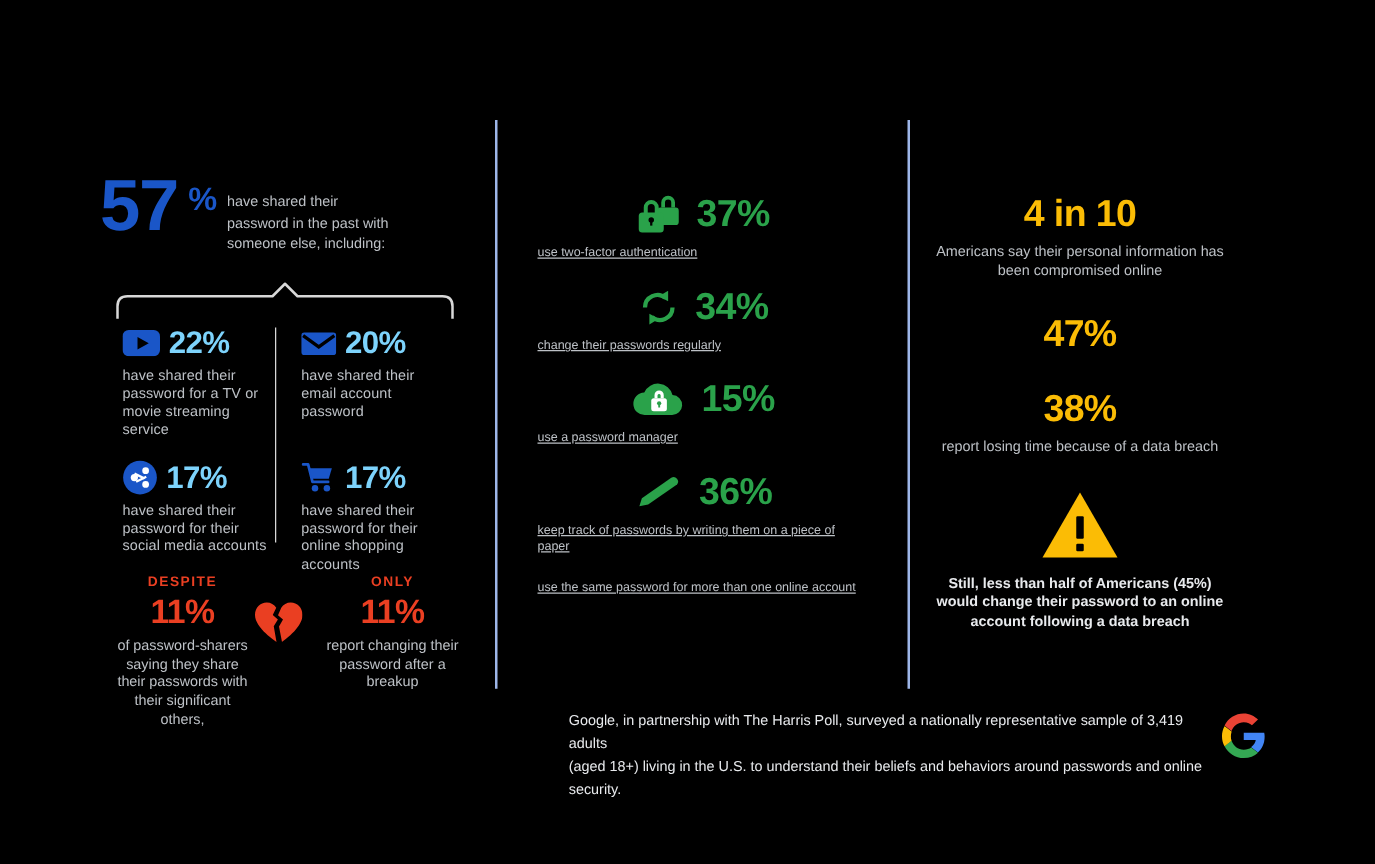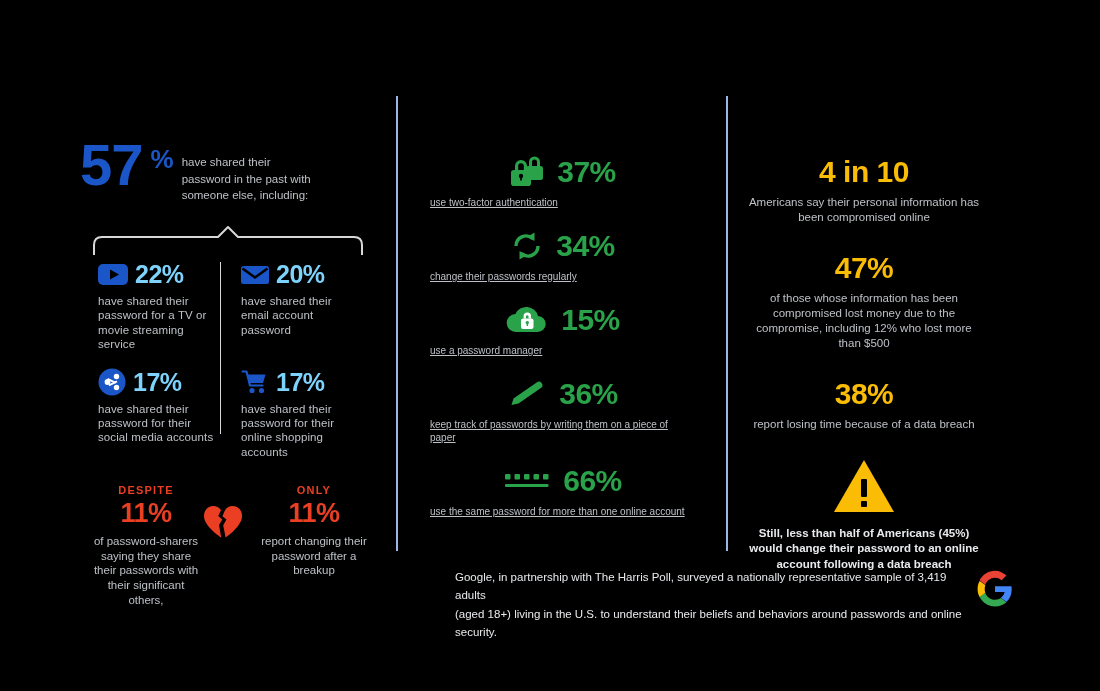--- a/index.html
+++ b/index.html
@@ -46,21 +46,21 @@
   .ic { flex: 0 0 auto; display: block; }
 
   .midsep {
     position: absolute; left: 140px; top: 122px;
     width: 1px; height: 172px; background: #d8d8d8;
   }
 
   
   .redrow {
     position: absolute; left: 10px; top: 320px; width: 280px;
-    display: grid; grid-template-columns: 1fr 56px 1fr; align-items: start; margin-top: 24px;
+    display: grid; grid-template-columns: 1fr 56px 1fr; align-items: start;
   }
   .redlabel {
     color: #ea3f22; font-size: 11px; font-weight: 700; letter-spacing: 1.2px;
     text-align: center; margin-bottom: 2px;
   }
   .rednum { color: #ea3f22; font-size: 27px; font-weight: 700; text-align: center; letter-spacing: -.5px; }
   .redcap { color: #bdc1c6; font-size: 11.5px; line-height: 1.28; text-align: center; margin-top: 5px; }
   .heart { margin-top: 20px; }
 
   
@@ -238,47 +238,33 @@
       <div class="mrow">
         <svg width="40" height="30" viewBox="0 0 40 30">
           <path d="M4.5,26 L6.5,19.5 L30,3.2 a3.6,3.6 0 0 1 4.6,5.4 L11.5,24.5 z" fill="#2aa24a"></path>
         </svg>
         <span class="v">36%</span>
       </div>
       <div class="mcap">keep track of passwords by writing them on a piece of paper</div>
     </div>
 
     <div class="mitem">
-      <div class="mrow">
-        <svg width="48" height="22" viewBox="0 0 48 22">
-          <g fill="#2aa24a">
-            <rect x="2" y="4" width="5.5" height="5.5" rx="1"></rect>
-            <rect x="11.5" y="4" width="5.5" height="5.5" rx="1"></rect>
-            <rect x="21" y="4" width="5.5" height="5.5" rx="1"></rect>
-            <rect x="30.5" y="4" width="5.5" height="5.5" rx="1"></rect>
-            <rect x="40" y="4" width="5.5" height="5.5" rx="1"></rect>
-            <rect x="2" y="14" width="43.5" height="3" rx="1"></rect>
-          </g>
-        </svg>
-        <span class="v">66%</span>
-      </div>
       <div class="mcap">use the same password for more than one online account</div>
     </div>
   </div>
 
   <div class="col-right">
 
     <div class="yblock">
       <div class="ynum">4 in 10</div>
       <div class="ycap">Americans say their personal information has been compromised online</div>
     </div>
 
     <div class="yblock">
       <div class="ynum">47%</div>
-      <div class="ycap">of those whose information has been compromised lost money due to the compromise, including 12% who lost more than $500</div>
     </div>
 
     <div class="yblock">
       <div class="ynum">38%</div>
       <div class="ycap">report losing time because of a data breach</div>
     </div>
 
     <div class="warnwrap">
       <svg width="62" height="56" viewBox="0 0 62 56">
         <path d="M31,2 L61,54 L1,54 Z" fill="#fbbc05"></path>

